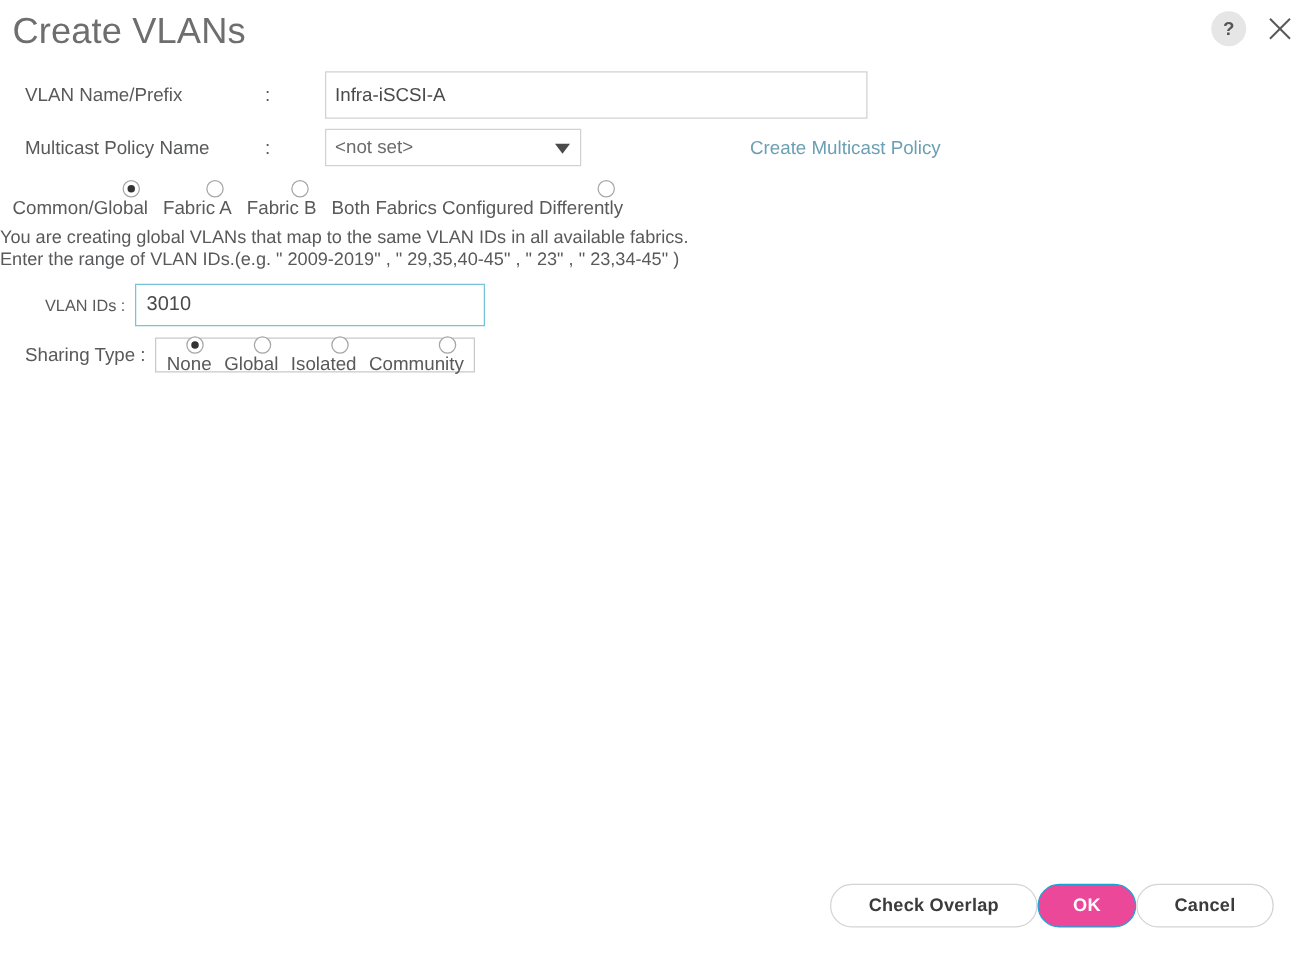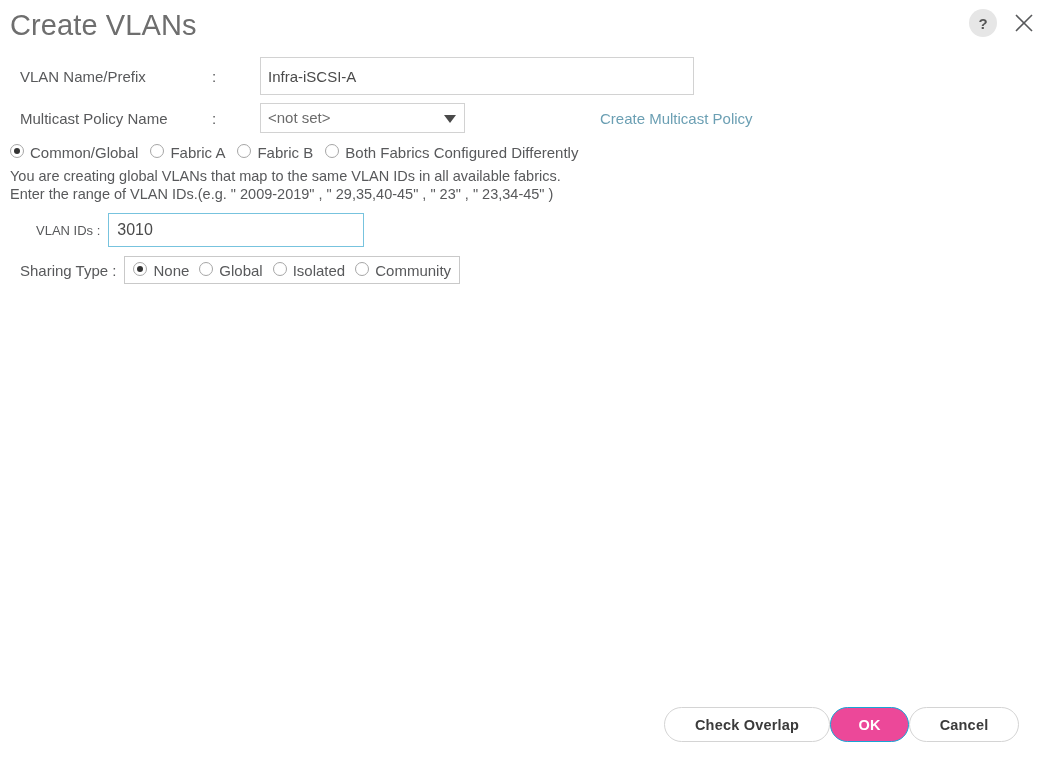--- a/index.html
+++ b/index.html
@@ -153,24 +153,25 @@
   
   .radio-row {
     display: flex;
     align-items: center;
     padding-left: 10px;
     margin-top: 8px;
     margin-bottom: 6px;
   }
   .radio-opt {
     display: flex;
-    align-items: flex-start;
+    align-items: flex-end;
     margin-right: 12px;
     cursor: pointer;
     white-space: nowrap;
+    flex-direction: column;
   }
   .radio-mark {
     width: 14px;
     height: 14px;
     border-radius: 50%;
     border: 1px solid #a6a6a6;
     background: #ffffff;
     box-sizing: border-box;
     position: relative;
     flex: 0 0 auto;
@@ -184,21 +185,20 @@
     border-radius: 50%;
     background: #333333;
   }
   .radio-label {
     font-size: 15px;
     color: #58595b;
   }
 
   
   .desc-block {
-    padding-left: 10px;
     margin-top: 4px;
     margin-bottom: 10px;
   }
   .desc-line {
     font-size: 14.5px;
     color: #58595b;
     line-height: 18px;
     white-space: nowrap;
   }
 
@@ -211,21 +211,21 @@
     margin-bottom: 8px;
   }
   .vlanid-label {
     padding-left: 36px;
     font-size: 13px;
     color: #58595b;
     white-space: nowrap;
     margin-right: 8px;
   }
   #vlan-ids-input {
-    width: 256px;
+    width: 280px;
     height: 34px;
     border: 1px solid #77c3de;
     font-size: 16px;
     color: #4a4a4a;
     padding: 0 8px;
   }
 
   
   .sharing-row {
     display: flex;

